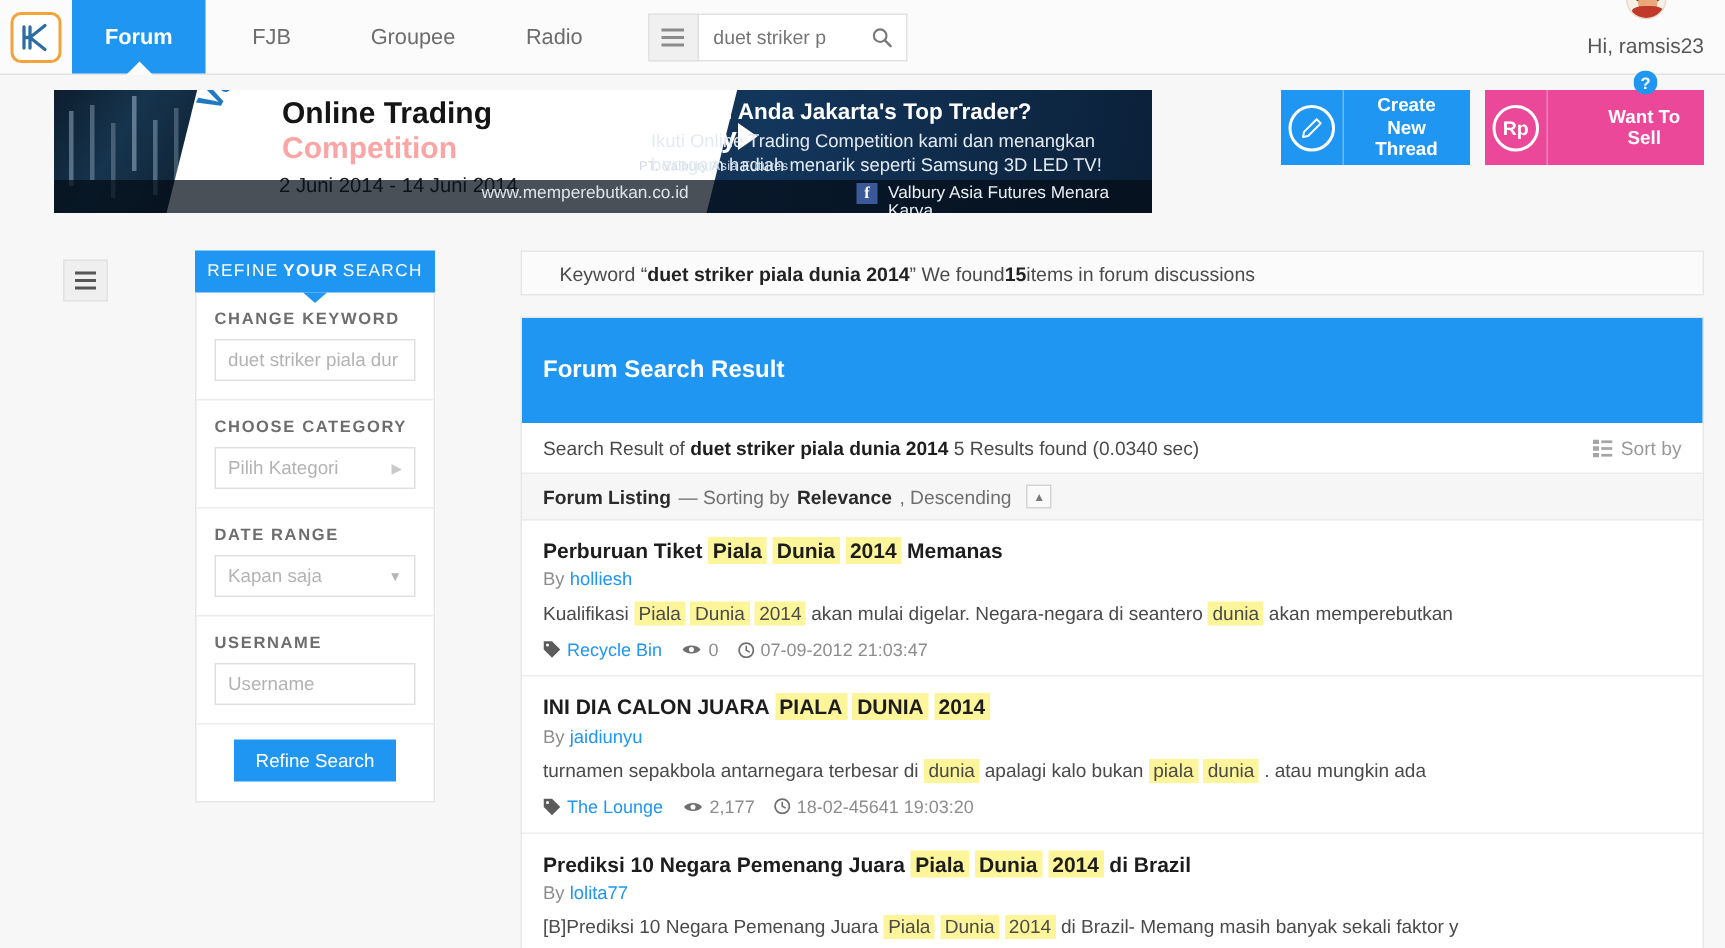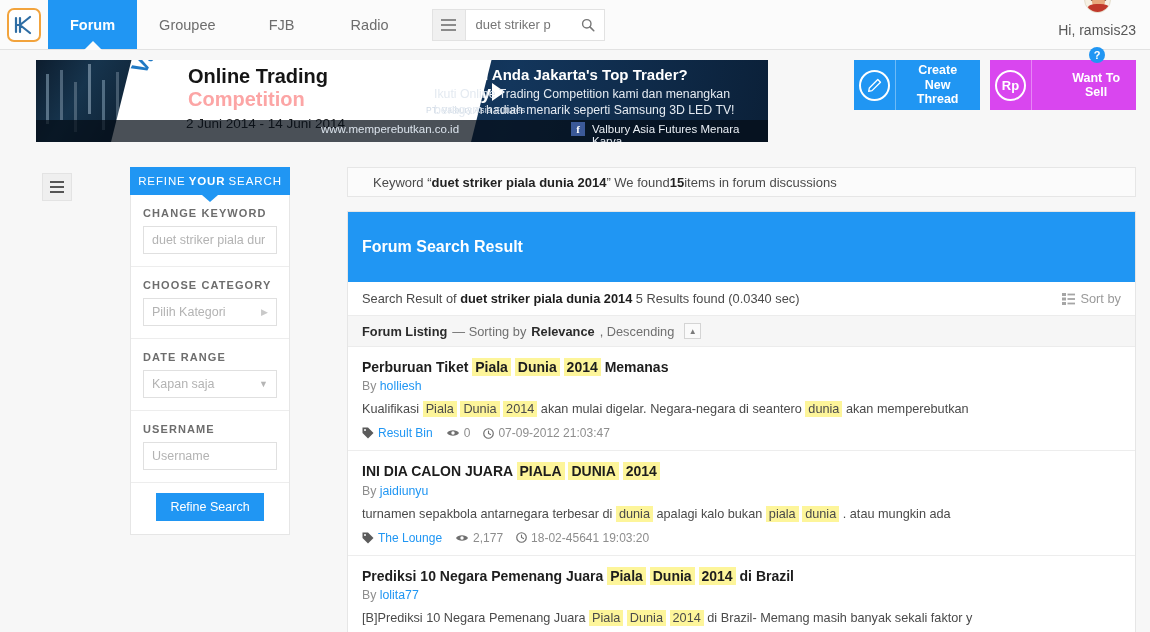--- a/index.html
+++ b/index.html
@@ -162,21 +162,21 @@
   .cta .cta-ico {
     width: 58px; display: flex; align-items: center; justify-content: center;
     border-right: 1px solid rgba(255,255,255,.35);
   }
   .cta .cta-lbl {
     padding: 0 13px; display: flex; align-items: center; justify-content: center;
     font-size: 12.5px; font-weight: bold; line-height: 1.15; text-align: center;
     max-width: 84px;
   }
   .cta.blue { background: #2096f3; }
-  .cta.orange { background: #d946ef; gap: 24px; }
+  .cta.orange { background: #ec4899; gap: 24px; }
   .ico-circle {
     width: 31px; height: 31px; border-radius: 50%; border: 2px solid #fff;
     display: flex; align-items: center; justify-content: center;
     font-size: 13px; font-weight: bold;
   }
 
   
   .body-wrap { display: flex; padding: 0 14px 0 36px; margin-top: 12px; gap: 48px; }
   .leftrail { width: 46px; flex: 0 0 46px; padding-top: 6px; }
   .rail-btn {
@@ -270,24 +270,24 @@
         <path d="M3 3 L3 17 M3 10 L6 10 M7 3 L7 17 M7 10 L17 2 M7 10 L17 18" stroke="#2e6da4" stroke-width="2.2" fill="none" stroke-linecap="round"></path>
       </svg>
     </div>
   </div>
 
   <div class="navtabs">
     <div class="navtab active">
         <span>Forum</span>
       </div>
     <div class="navtab">
+        <span>FJB</span>
+      </div>
+    <div class="navtab">
         <span>Groupee</span>
-      </div>
-    <div class="navtab">
-        <span>FJB</span>
       </div>
     <div class="navtab">
         <span>Radio</span>
       </div>
   </div>
 
   <div class="search-wrap">
     <div class="burger-btn">
       <i></i>
       <i></i>
@@ -450,21 +450,21 @@
           <div class="res-item">
             <div class="res-title">Perburuan Tiket <mark class="hl-strong">Piala</mark> <mark class="hl-strong">Dunia</mark> <mark class="hl-strong">2014</mark> Memanas</div>
             <div class="res-by">By <a href="#">holliesh</a></div>
             <div class="res-snip">Kualifikasi <mark class="">Piala</mark> <mark class="">Dunia</mark> <mark class="">2014</mark> akan mulai digelar. Negara-negara di seantero <mark class="">dunia</mark> akan memperebutkan</div>
             <div class="res-meta">
               <span class="mi">
                 <svg width="12" height="12" viewBox="0 0 12 12">
                   <path d="M0.5 0.5 L6 0.5 L11.5 6 L6 11.5 L0.5 6 Z" fill="#5b5b5b"></path>
                   <circle cx="3" cy="3" r="1" fill="#fff"></circle>
                 </svg>
-                <a href="#">Result Bin</a>
+                <a href="#">Recycle Bin</a>
               </span>
               <span class="mi">
                 <svg width="14" height="10" viewBox="0 0 14 10">
                   <path d="M1 5 C3 1.4 11 1.4 13 5 C11 8.6 3 8.6 1 5 Z" fill="#6f6f6f"></path>
                   <circle cx="7" cy="5" r="1.7" fill="#fff"></circle>
                 </svg>
                 <span>0</span>
               </span>
               <span class="mi">
                 <svg width="11" height="11" viewBox="0 0 12 12">

